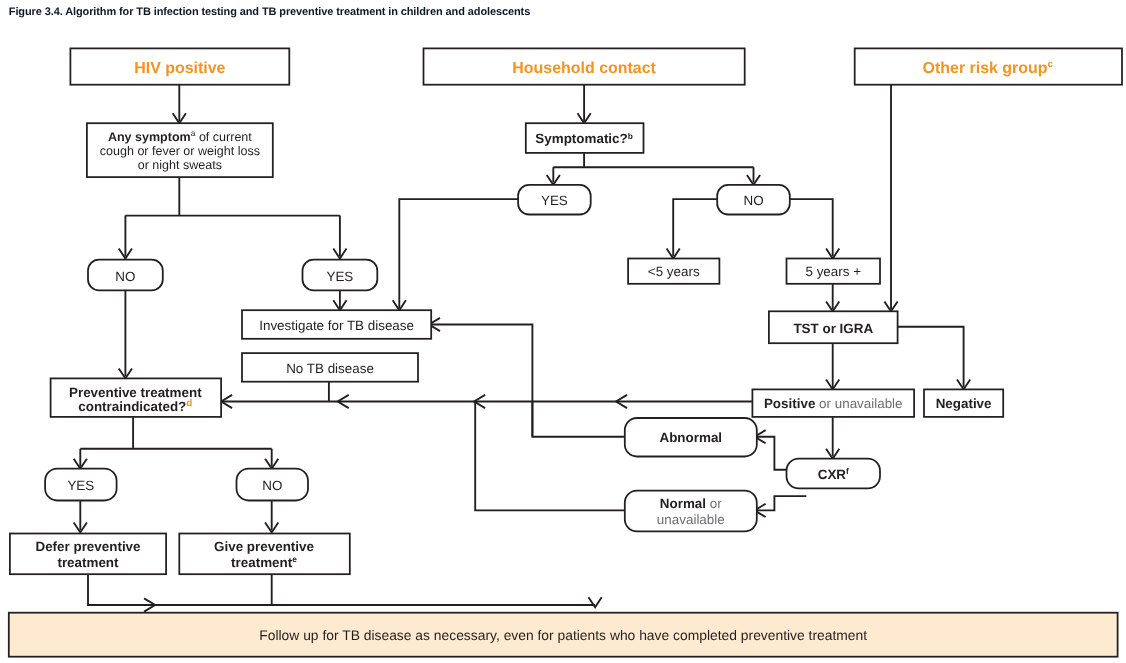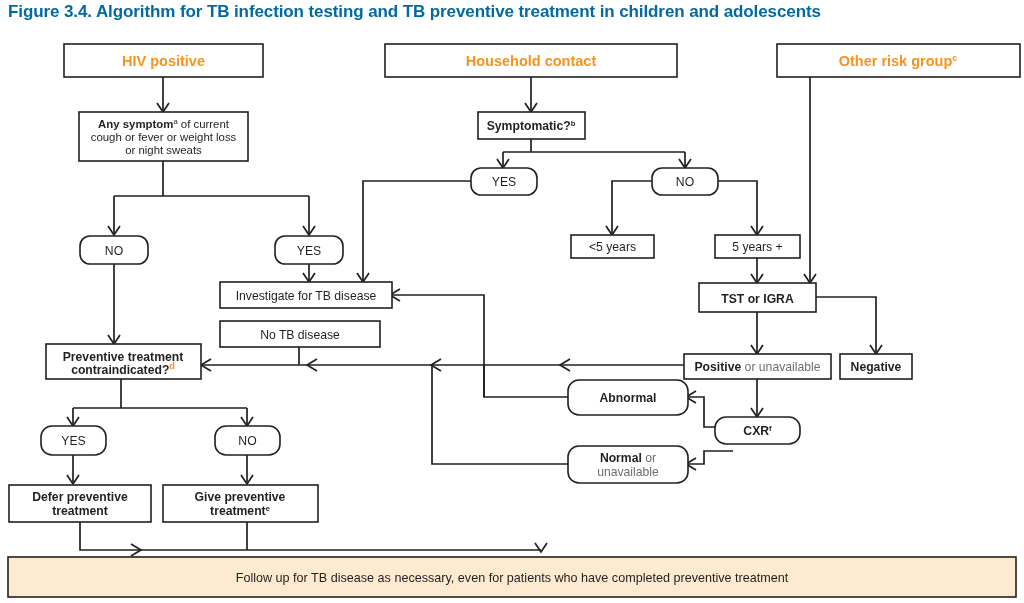--- a/index.html
+++ b/index.html
@@ -19,24 +19,24 @@
   #figure-root {
     position: relative;
     width: 1024px;
     height: 603px;
   }
   #figure-caption {
     position: absolute;
     left: 8px;
     top: 2px;
     width: 1000px;
-    font-size: 17px;
+    font-size: 10px;
     font-weight: bold;
     letter-spacing: -0.1px;
-    color: #0369a1;
+    color: #0f172a;
     line-height: 20px;
     white-space: nowrap;
   }
   svg#flow {
     position: absolute;
     left: 0;
     top: 0;
     width: 1024px;
     height: 603px;
   }

